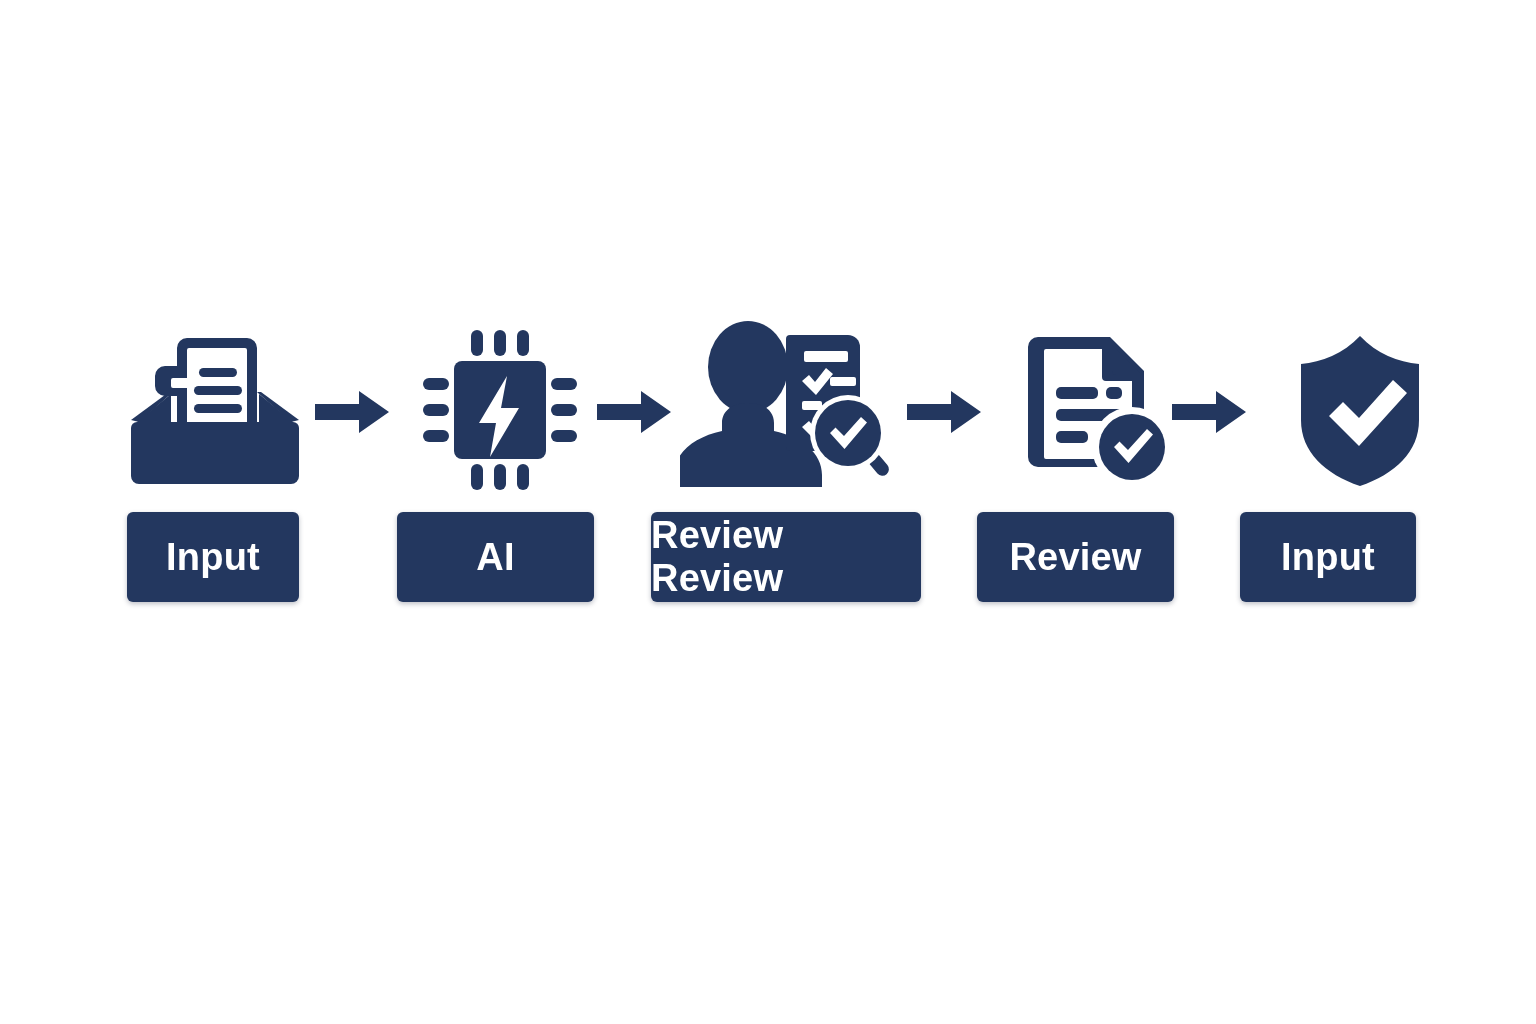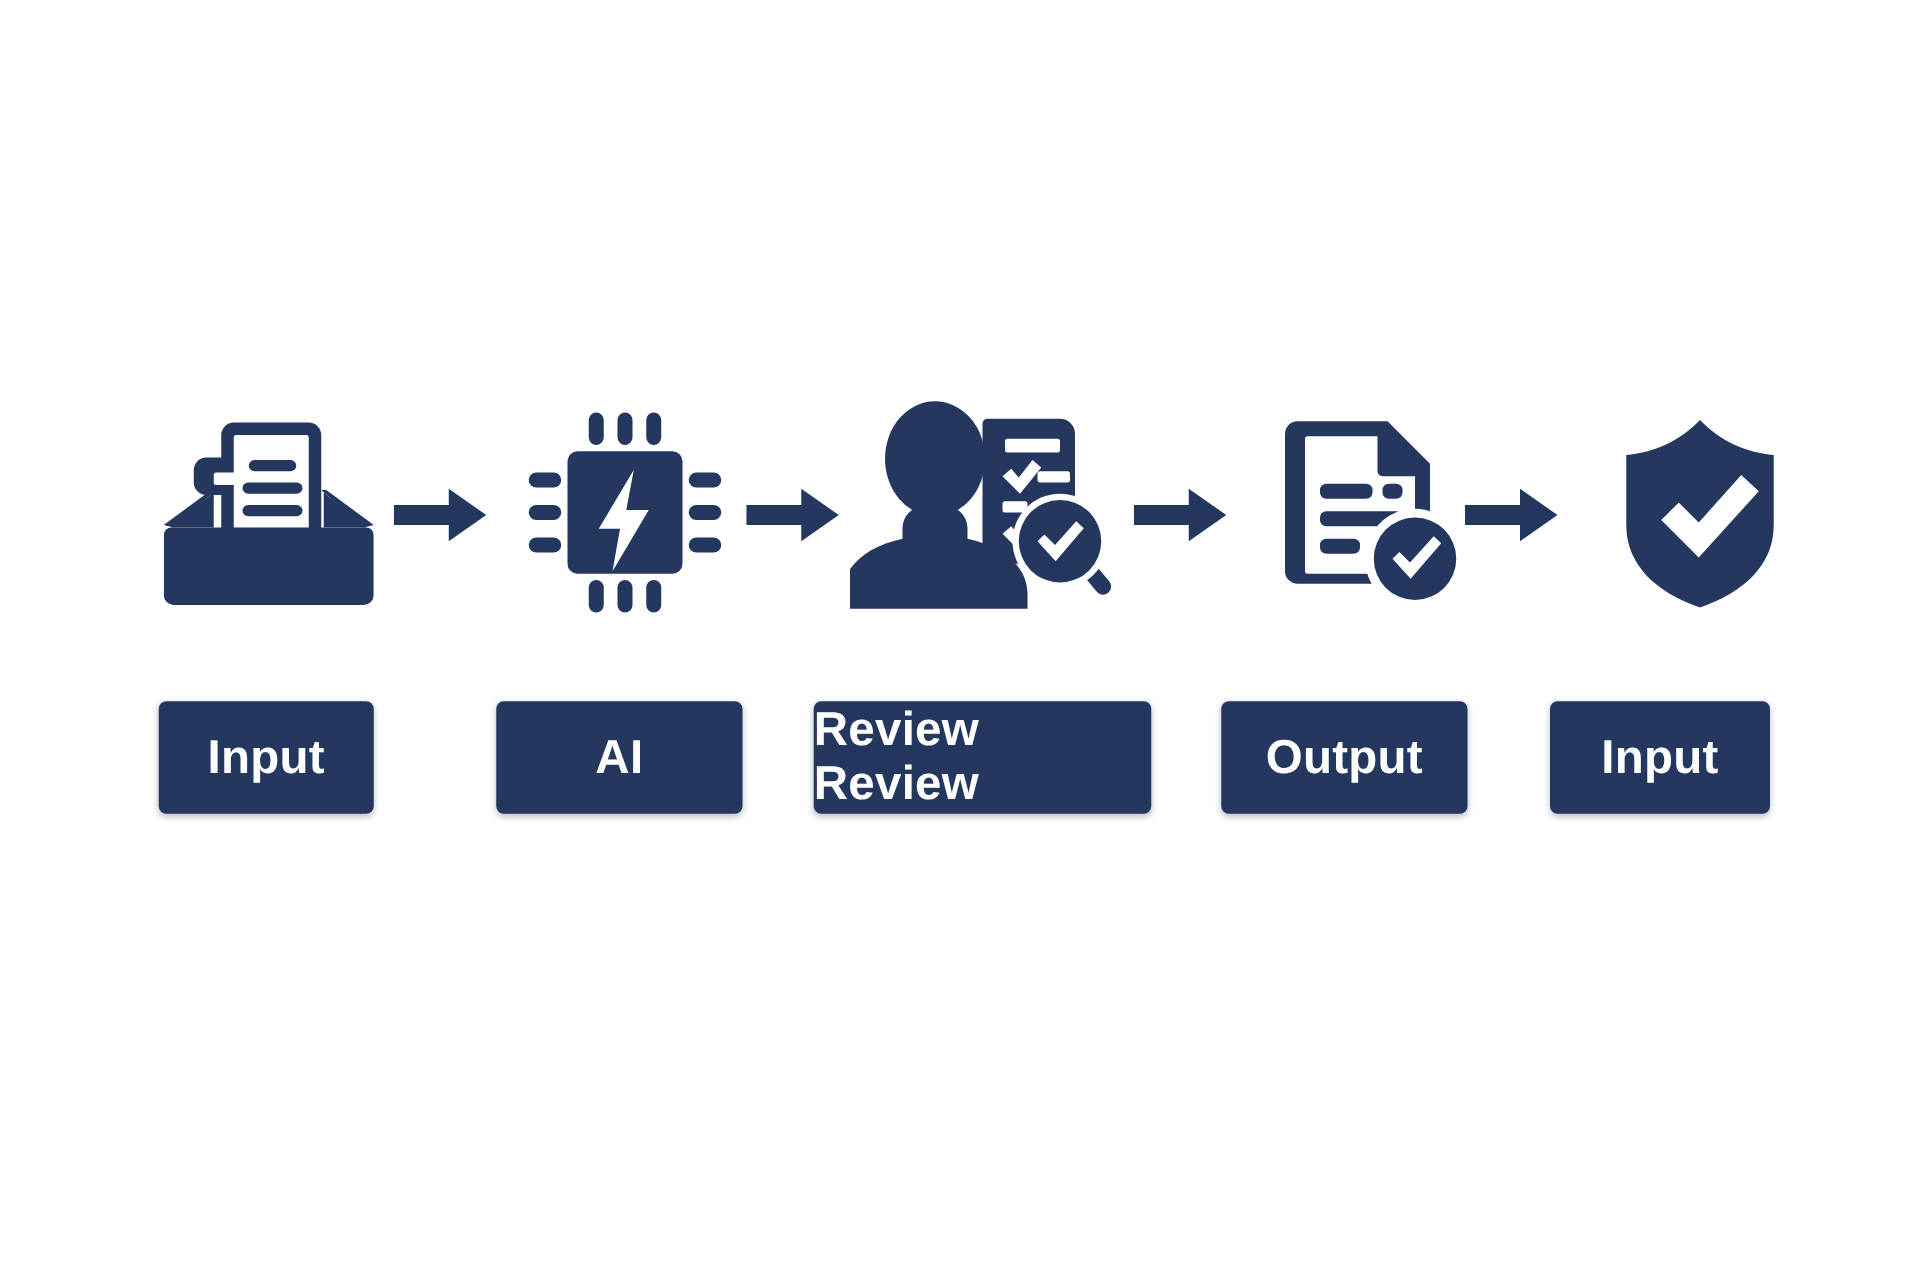--- a/index.html
+++ b/index.html
@@ -59,21 +59,21 @@
   .arrow svg { display: block; }
   .arrow-1 { left: 205px; }
   .arrow-2 { left: 487px; }
   .arrow-3 { left: 797px; }
   .arrow-4 { left: 1062px; }
 
   
   .label-row {
     position: absolute;
     left: 0;
-    top: 561px;
+    top: 512px;
     width: 1536px;
     height: 92px;
   }
 
   .stage-label {
     position: absolute;
     top: 0;
     height: 90px;
     background: #23375f;
     border-radius: 6px;
@@ -231,18 +231,18 @@
     </div>
   </div>
 
   <div class="label-row">
     <div class="stage-label label-input">Input</div>
 
     <div class="stage-label label-ai">AI</div>
 
     <div class="stage-label label-human">Review Review</div>
 
-    <div class="stage-label label-output">Output</div>
+    <div class="stage-label label-output">Review</div>
 
     <div class="stage-label label-verify">Input</div>
   </div>
 
 </div>
 
 </body></html>

